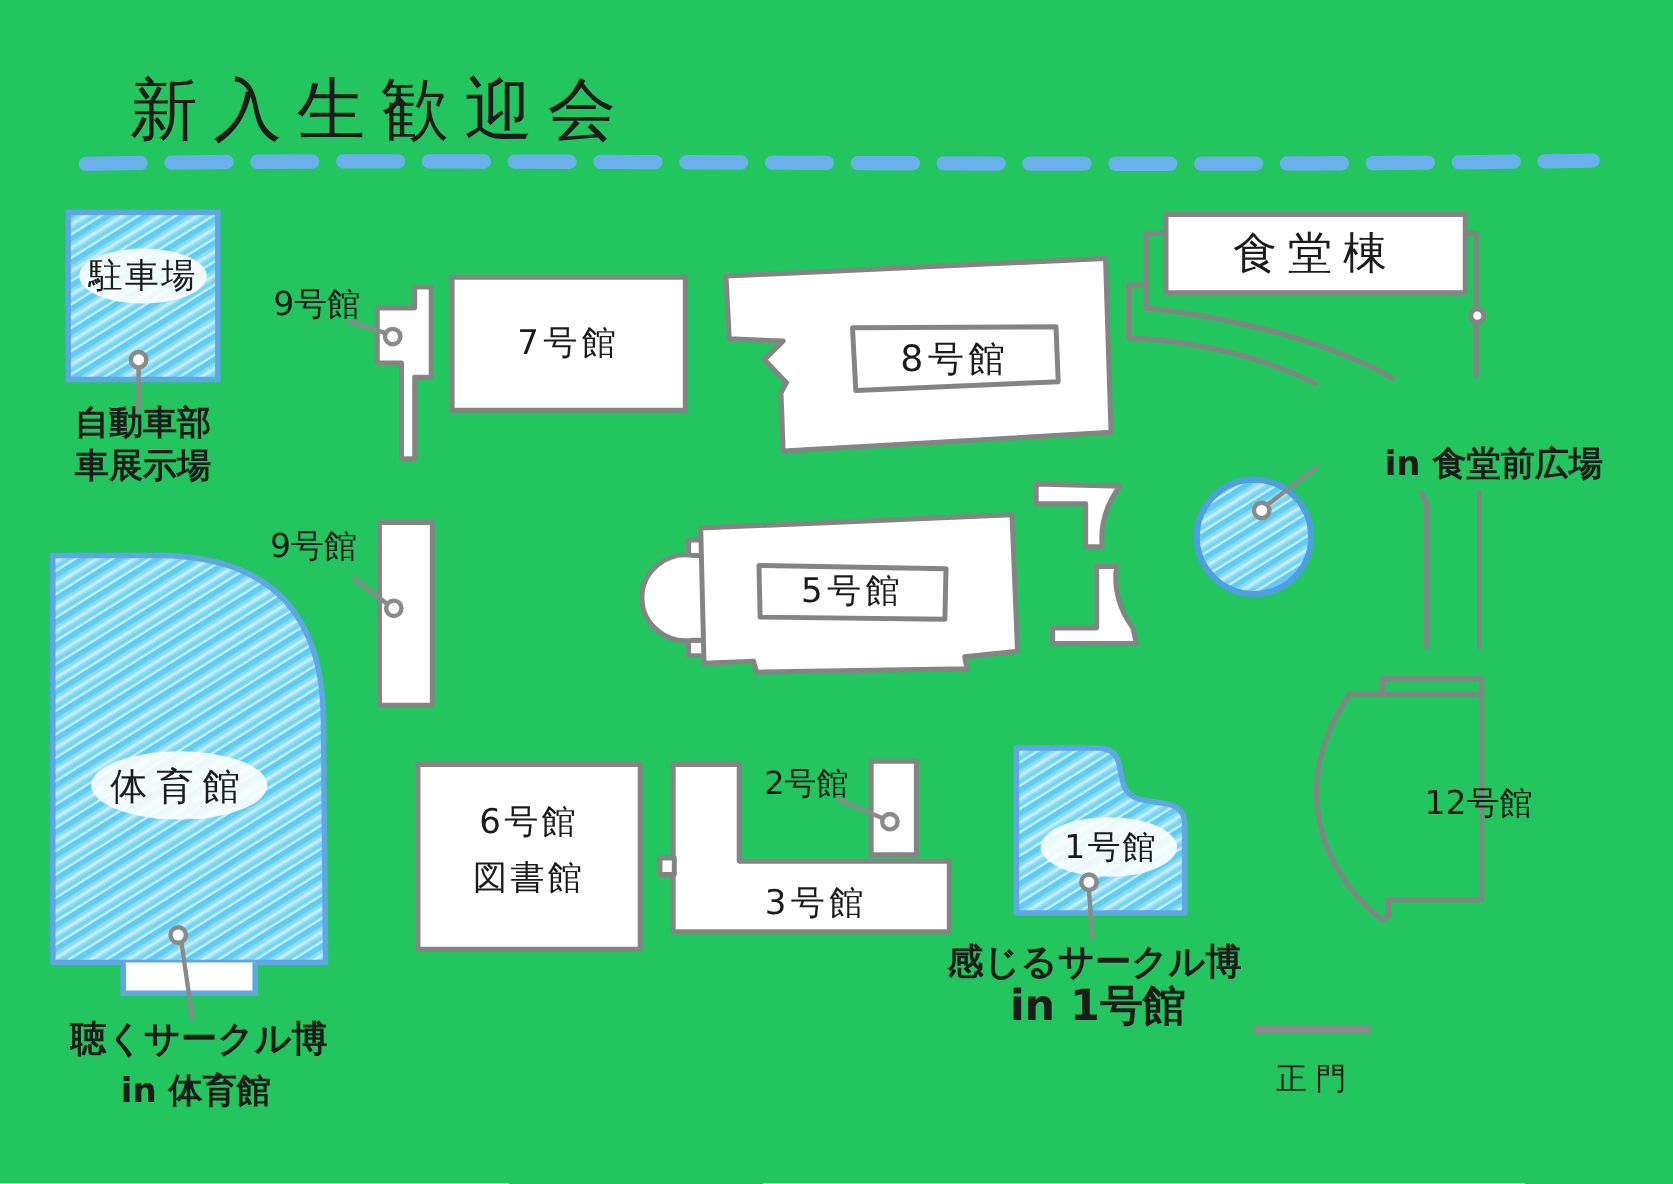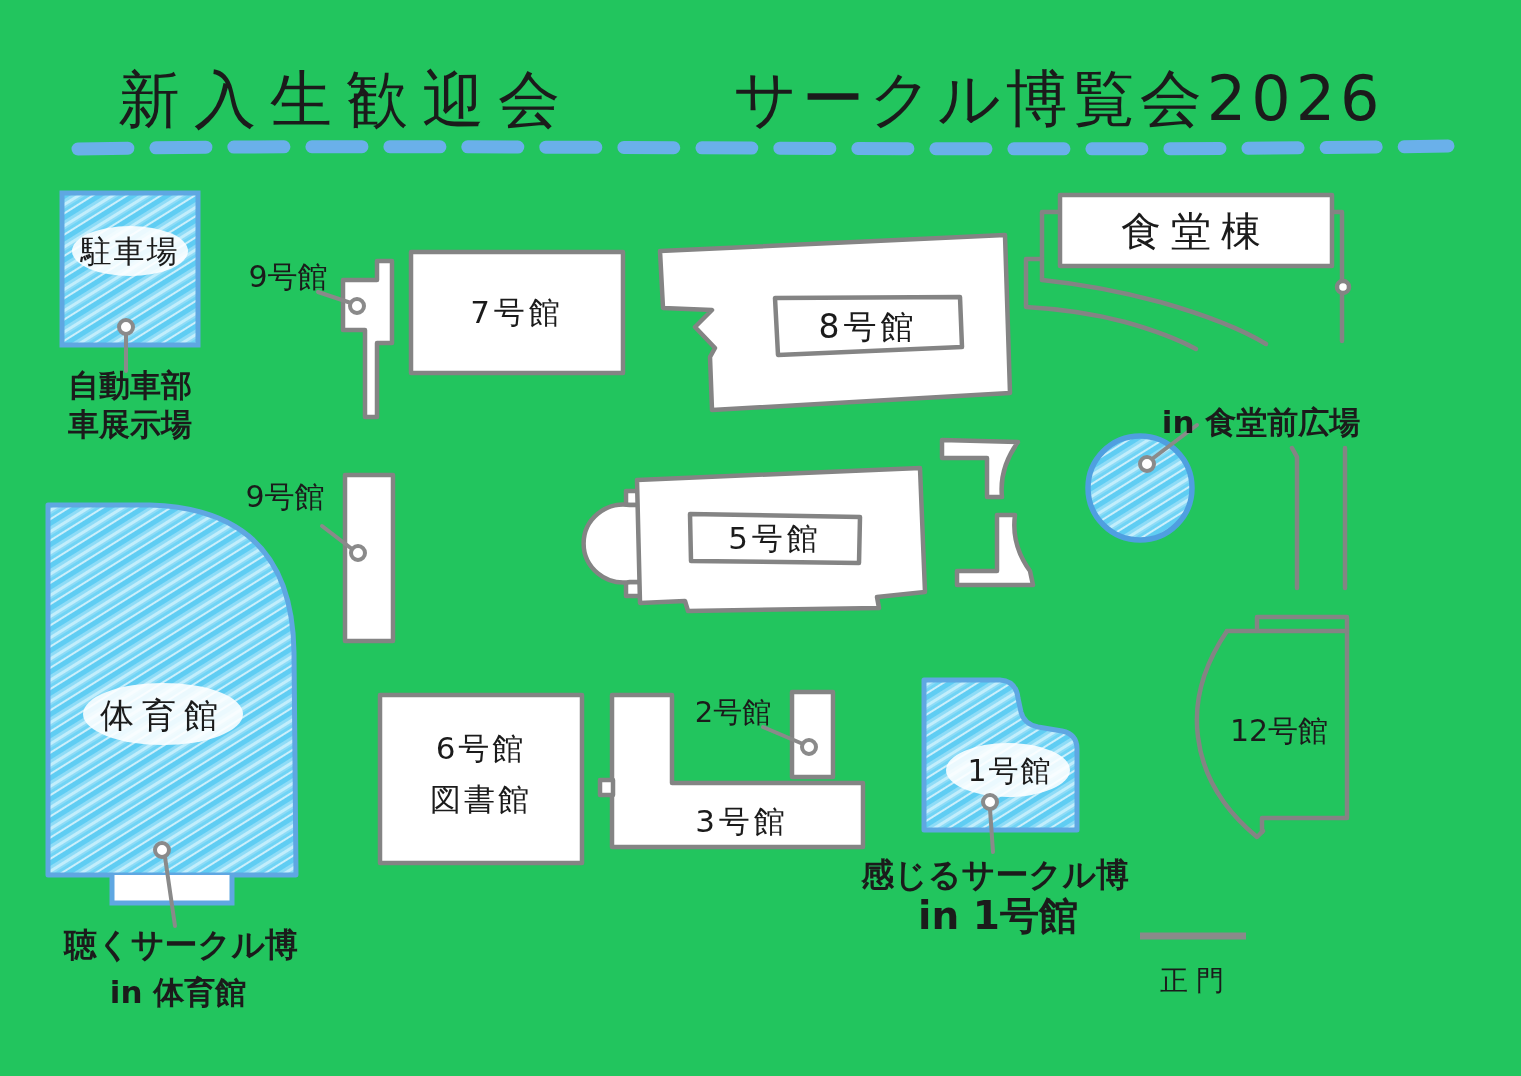--- a/index.html
+++ b/index.html
@@ -116,42 +116,41 @@
         <circle cx="358" cy="553" r="7"></circle>
         <circle cx="162" cy="850" r="7"></circle>
         <circle cx="809" cy="747" r="7"></circle>
         <circle cx="990" cy="802" r="7"></circle>
         <circle cx="1147" cy="464" r="7"></circle>
       </g>
     </g>
   </svg>
 
   <div class="lbl title-text" style="left:346px;top:100px;">新入生歓迎会</div>
-  <div class="lbl title-text" style="left:1059px;top:99px;letter-spacing:5px;">サークル博覧会2026</div>
 
   <div class="lbl" style="left:130px;top:251px;font-size:31px;letter-spacing:2px;">駐車場</div>
   <div class="lbl" style="left:288px;top:277px;font-size:30px;">9号館</div>
   <div class="lbl" style="left:517px;top:312px;font-size:31px;letter-spacing:4px;">7号館</div>
   <div class="lbl" style="left:868px;top:326px;font-size:33px;letter-spacing:4px;text-align:center;">8号館</div>
   <div class="lbl" style="left:1196px;top:231px;font-size:40px;letter-spacing:10px;">食堂棟</div>
   <div class="lbl" style="left:285px;top:497px;font-size:30px;">9号館</div>
   <div class="lbl" style="left:775px;top:538px;font-size:31px;letter-spacing:4px;">5号館</div>
   <div class="lbl" style="left:163px;top:715px;font-size:34px;letter-spacing:8px;">体育館</div>
   <div class="lbl" style="left:481px;top:748px;font-size:31px;letter-spacing:3px;">6号館</div>
   <div class="lbl" style="left:481px;top:799px;font-size:31px;letter-spacing:3px;text-align:center;">図書館</div>
   <div class="lbl" style="left:733px;top:712px;font-size:29px;">2号館</div>
   <div class="lbl" style="left:742px;top:821px;font-size:31px;letter-spacing:4px;">3号館</div>
   <div class="lbl" style="left:1010px;top:771px;font-size:30px;letter-spacing:2px;">1号館</div>
-  <div class="lbl" style="left:1279px;top:731px;font-size:30px;text-align:center;">12号館</div>
+  <div class="lbl" style="left:1344px;top:731px;font-size:30px;text-align:center;">12号館</div>
   <div class="lbl" style="left:1196px;top:981px;font-size:28px;letter-spacing:8px;">正門</div>
 
   <div class="lbl lbl-bold" style="left:130px;top:385px;font-size:31px;">自動車部</div>
   <div class="lbl lbl-bold" style="left:130px;top:424px;font-size:31px;">車展示場</div>
 
-  <div class="lbl lbl-bold" style="left:1261px;top:422px;font-size:31px;">in 食堂前広場</div>
+  <div class="lbl lbl-bold" style="left:1358px;top:422px;font-size:31px;">in 食堂前広場</div>
 
   <div class="lbl lbl-bold" style="left:181px;top:944px;font-size:33px;text-align:center;">聴くサークル博</div>
   <div class="lbl lbl-bold" style="left:178px;top:992px;font-size:31px;">in 体育館</div>
 
   <div class="lbl lbl-bold" style="left:995px;top:874px;font-size:33px;">感じるサークル博</div>
   <div class="lbl lbl-bold" style="left:998px;top:915px;font-size:39px;">in 1号館</div>
 
 </div>
 
 </body></html>

